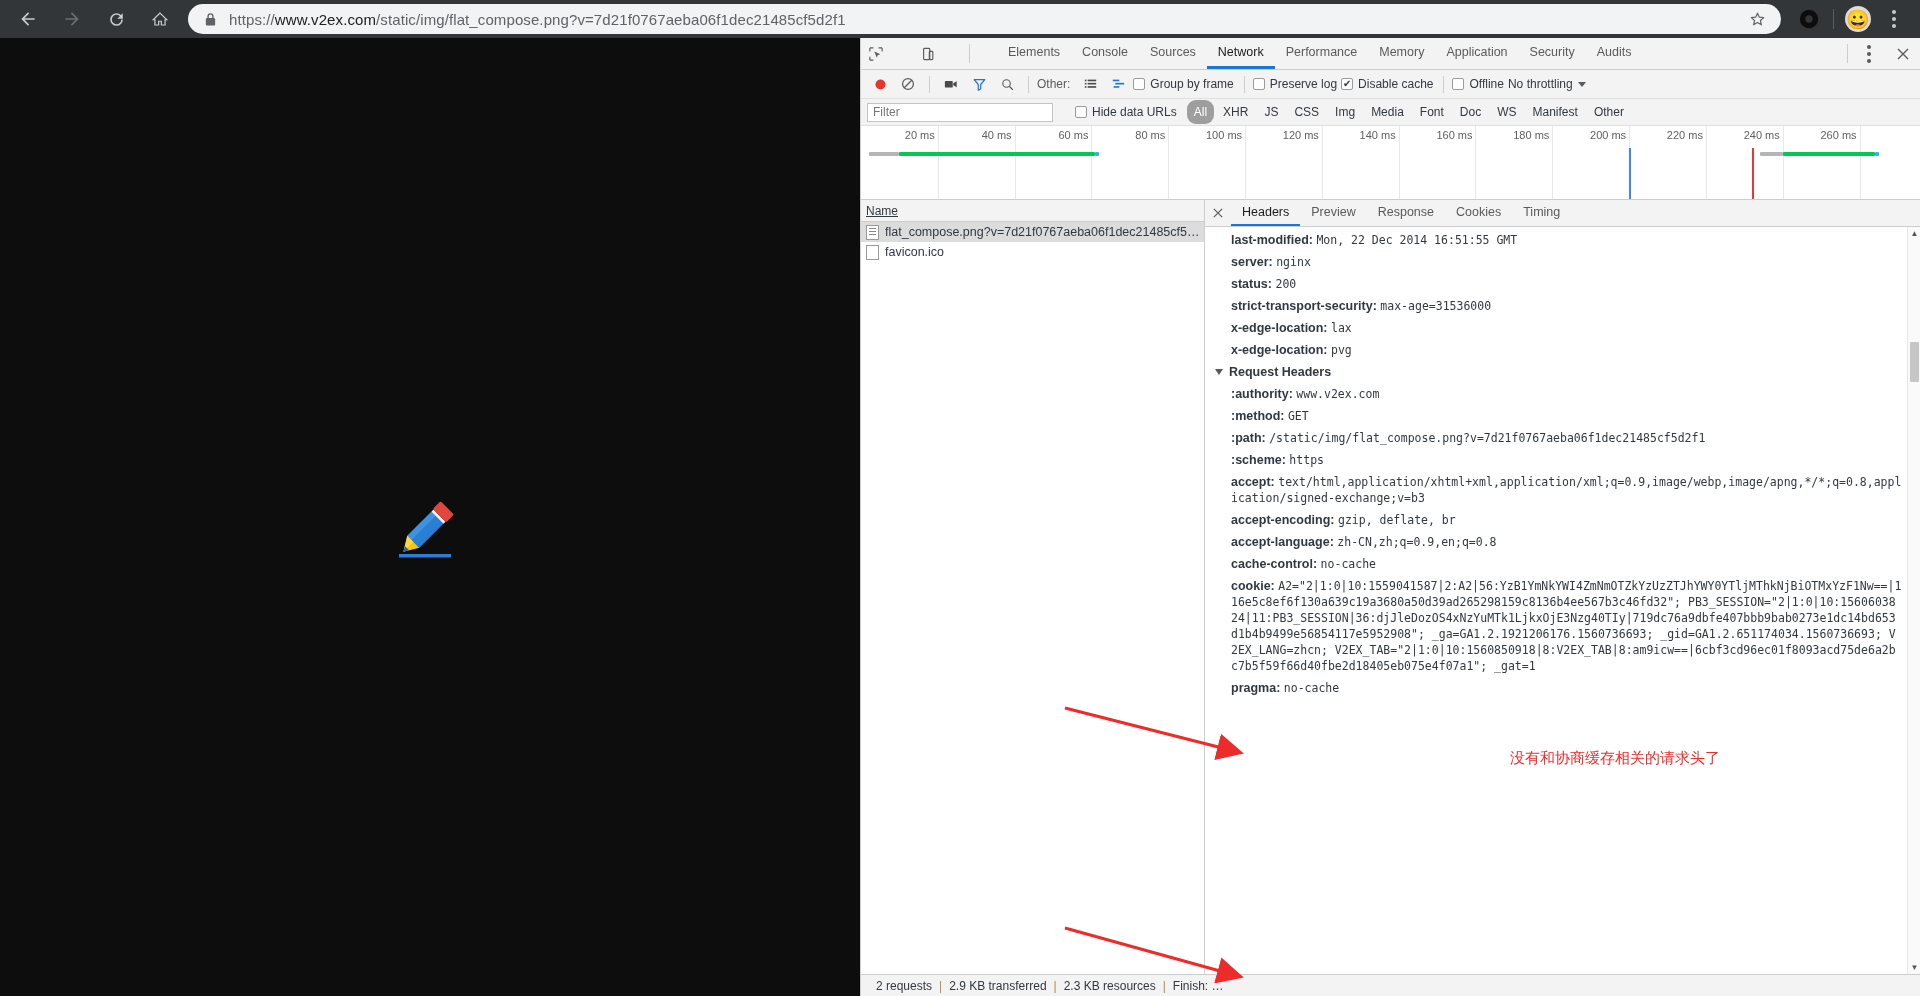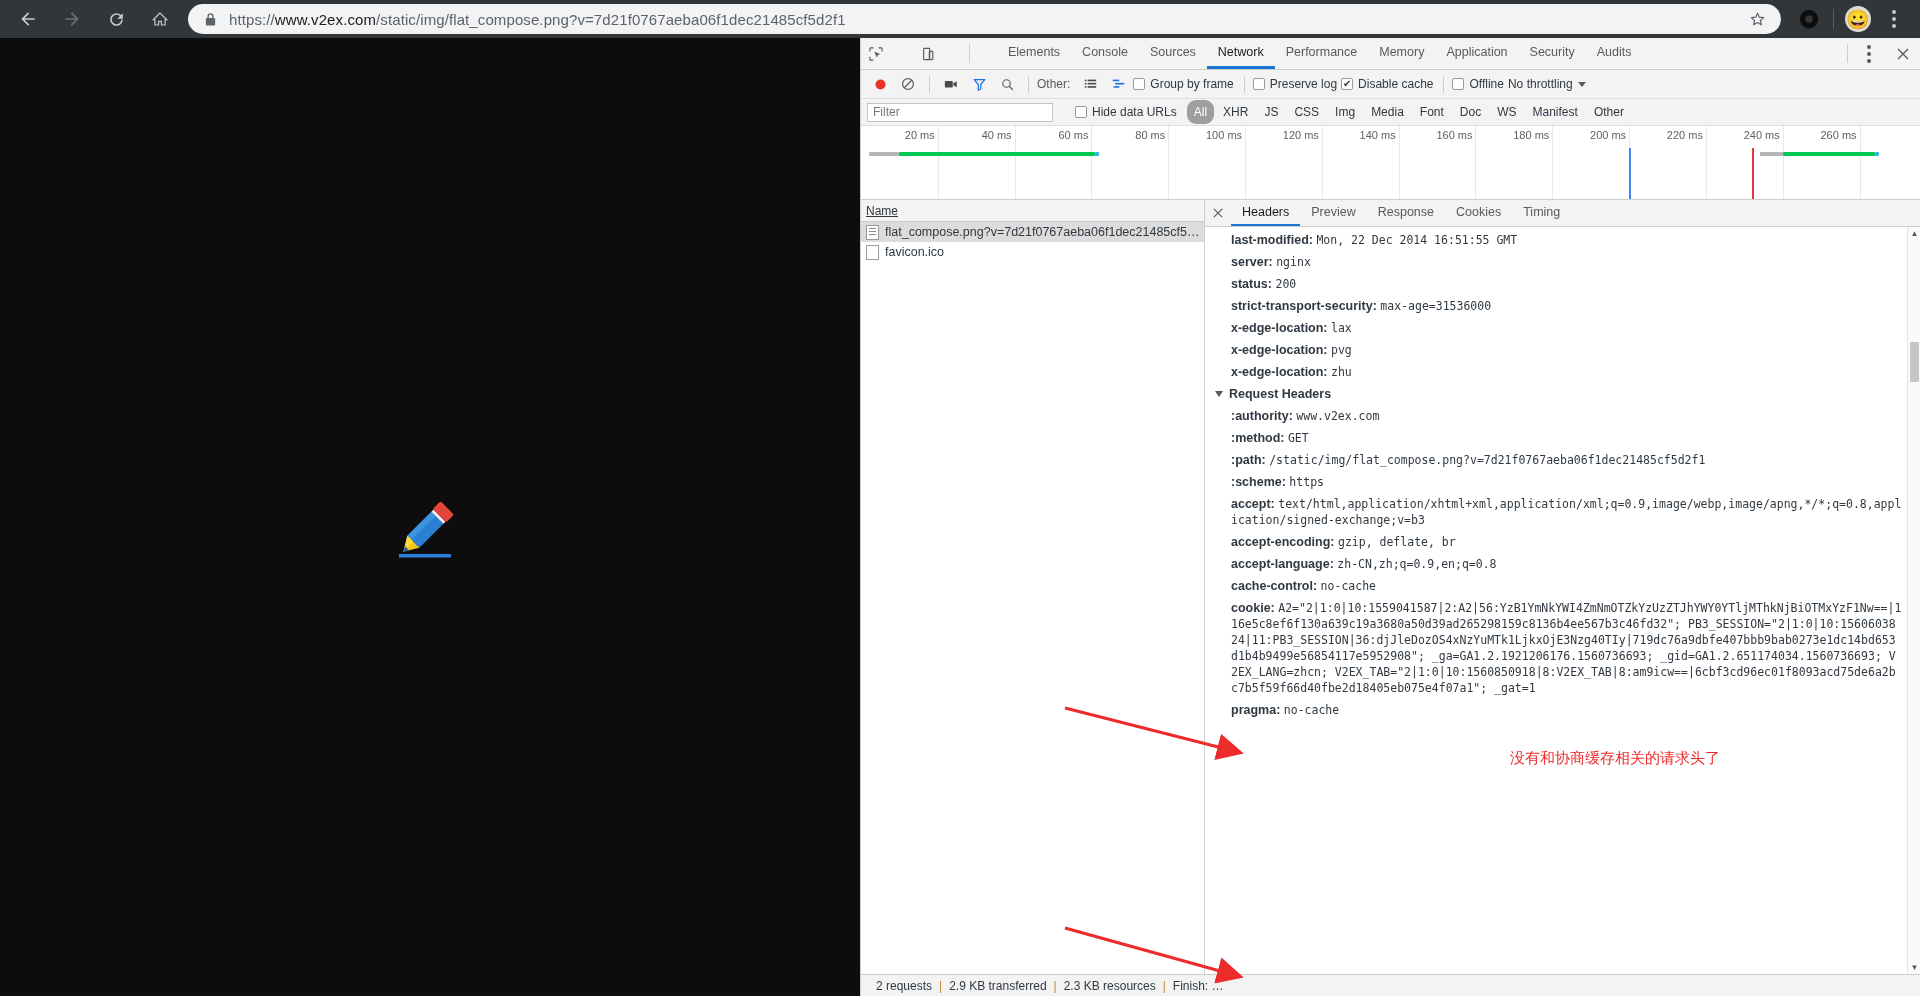--- a/index.html
+++ b/index.html
@@ -588,21 +588,20 @@
         </div>
 
         <div class="headers-pane">
           <div class="hdr-scroll" id="hdr-scroll">
               <div class="hdr-line"><span class="k">last-modified: </span><span class="v">Mon, 22 Dec 2014 16:51:55 GMT</span></div>
               <div class="hdr-line"><span class="k">server: </span><span class="v">nginx</span></div>
               <div class="hdr-line"><span class="k">status: </span><span class="v">200</span></div>
               <div class="hdr-line"><span class="k">strict-transport-security: </span><span class="v">max-age=31536000</span></div>
               <div class="hdr-line"><span class="k">x-edge-location: </span><span class="v">lax</span></div>
               <div class="hdr-line"><span class="k">x-edge-location: </span><span class="v">pvg</span></div>
-              <div class="hdr-line"><span class="k">x-edge-location: </span><span class="v">zhu</span></div>
               <div class="hdr-section">
                 <span class="tri"></span>
                 <span>Request Headers</span>
               </div>
               <div class="hdr-line"><span class="k">:authority: </span><span class="v">www.v2ex.com</span></div>
               <div class="hdr-line"><span class="k">:method: </span><span class="v">GET</span></div>
               <div class="hdr-line"><span class="k">:path: </span><span class="v">/static/img/flat_compose.png?v=7d21f0767aeba06f1dec21485cf5d2f1</span></div>
               <div class="hdr-line"><span class="k">:scheme: </span><span class="v">https</span></div>
               <div class="hdr-line"><span class="k">accept: </span><span class="v">text/html,application/xhtml+xml,application/xml;q=0.9,image/webp,image/apng,*/*;q=0.8,application/signed-exchange;v=b3</span></div>
               <div class="hdr-line"><span class="k">accept-encoding: </span><span class="v">gzip, deflate, br</span></div>

